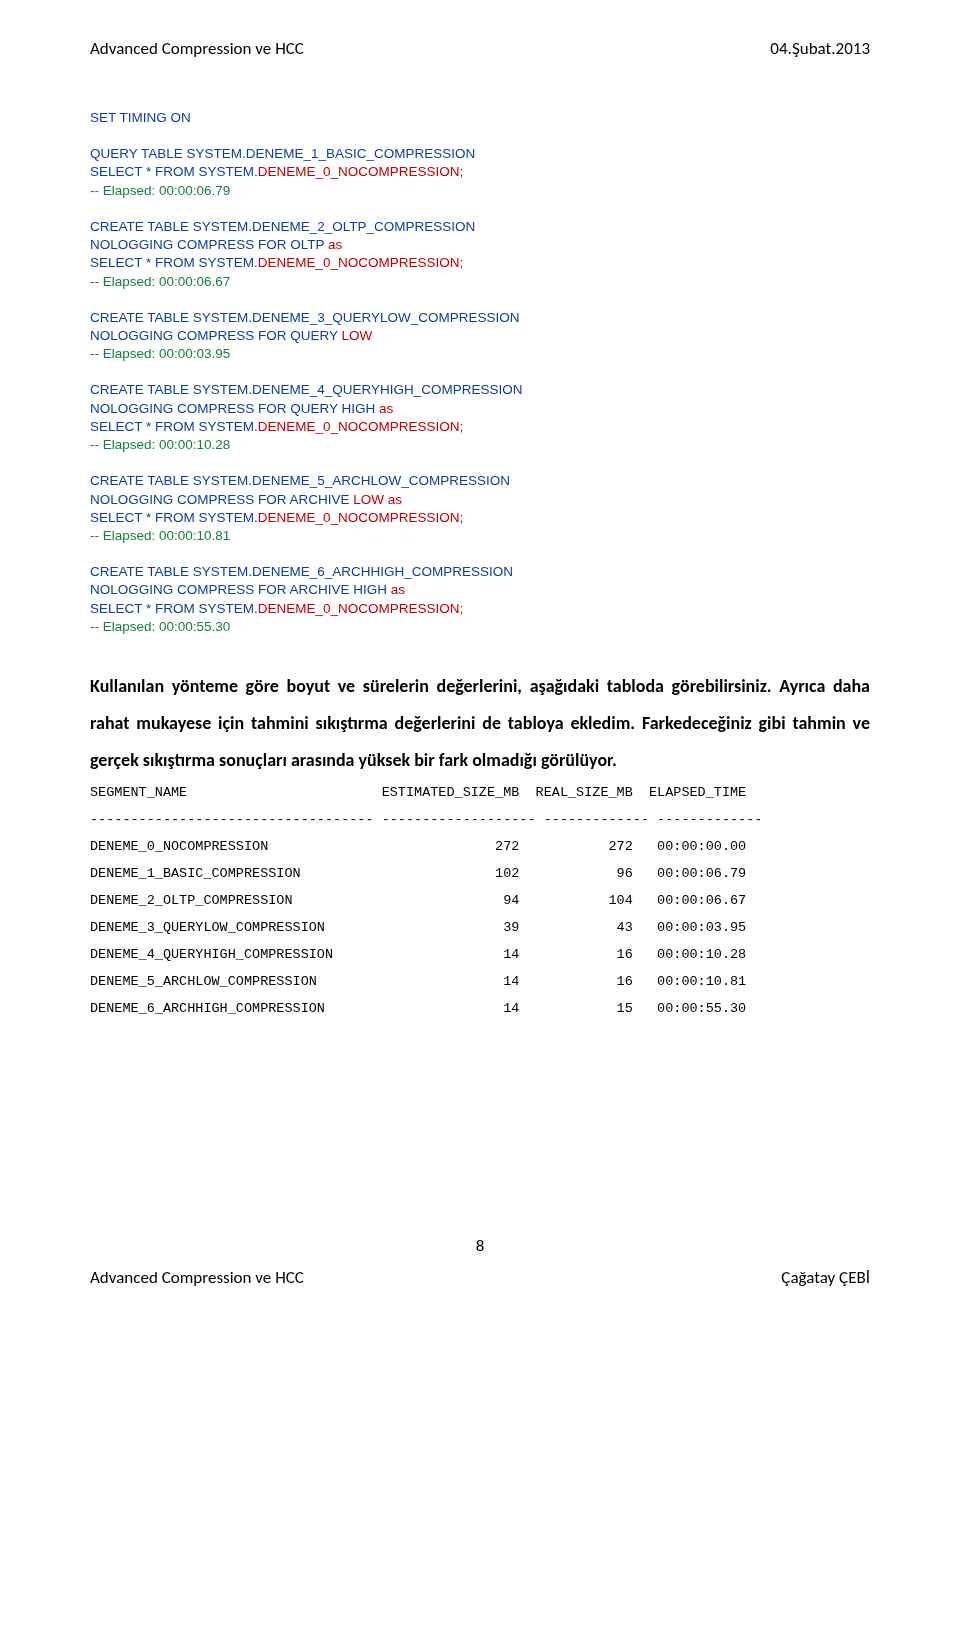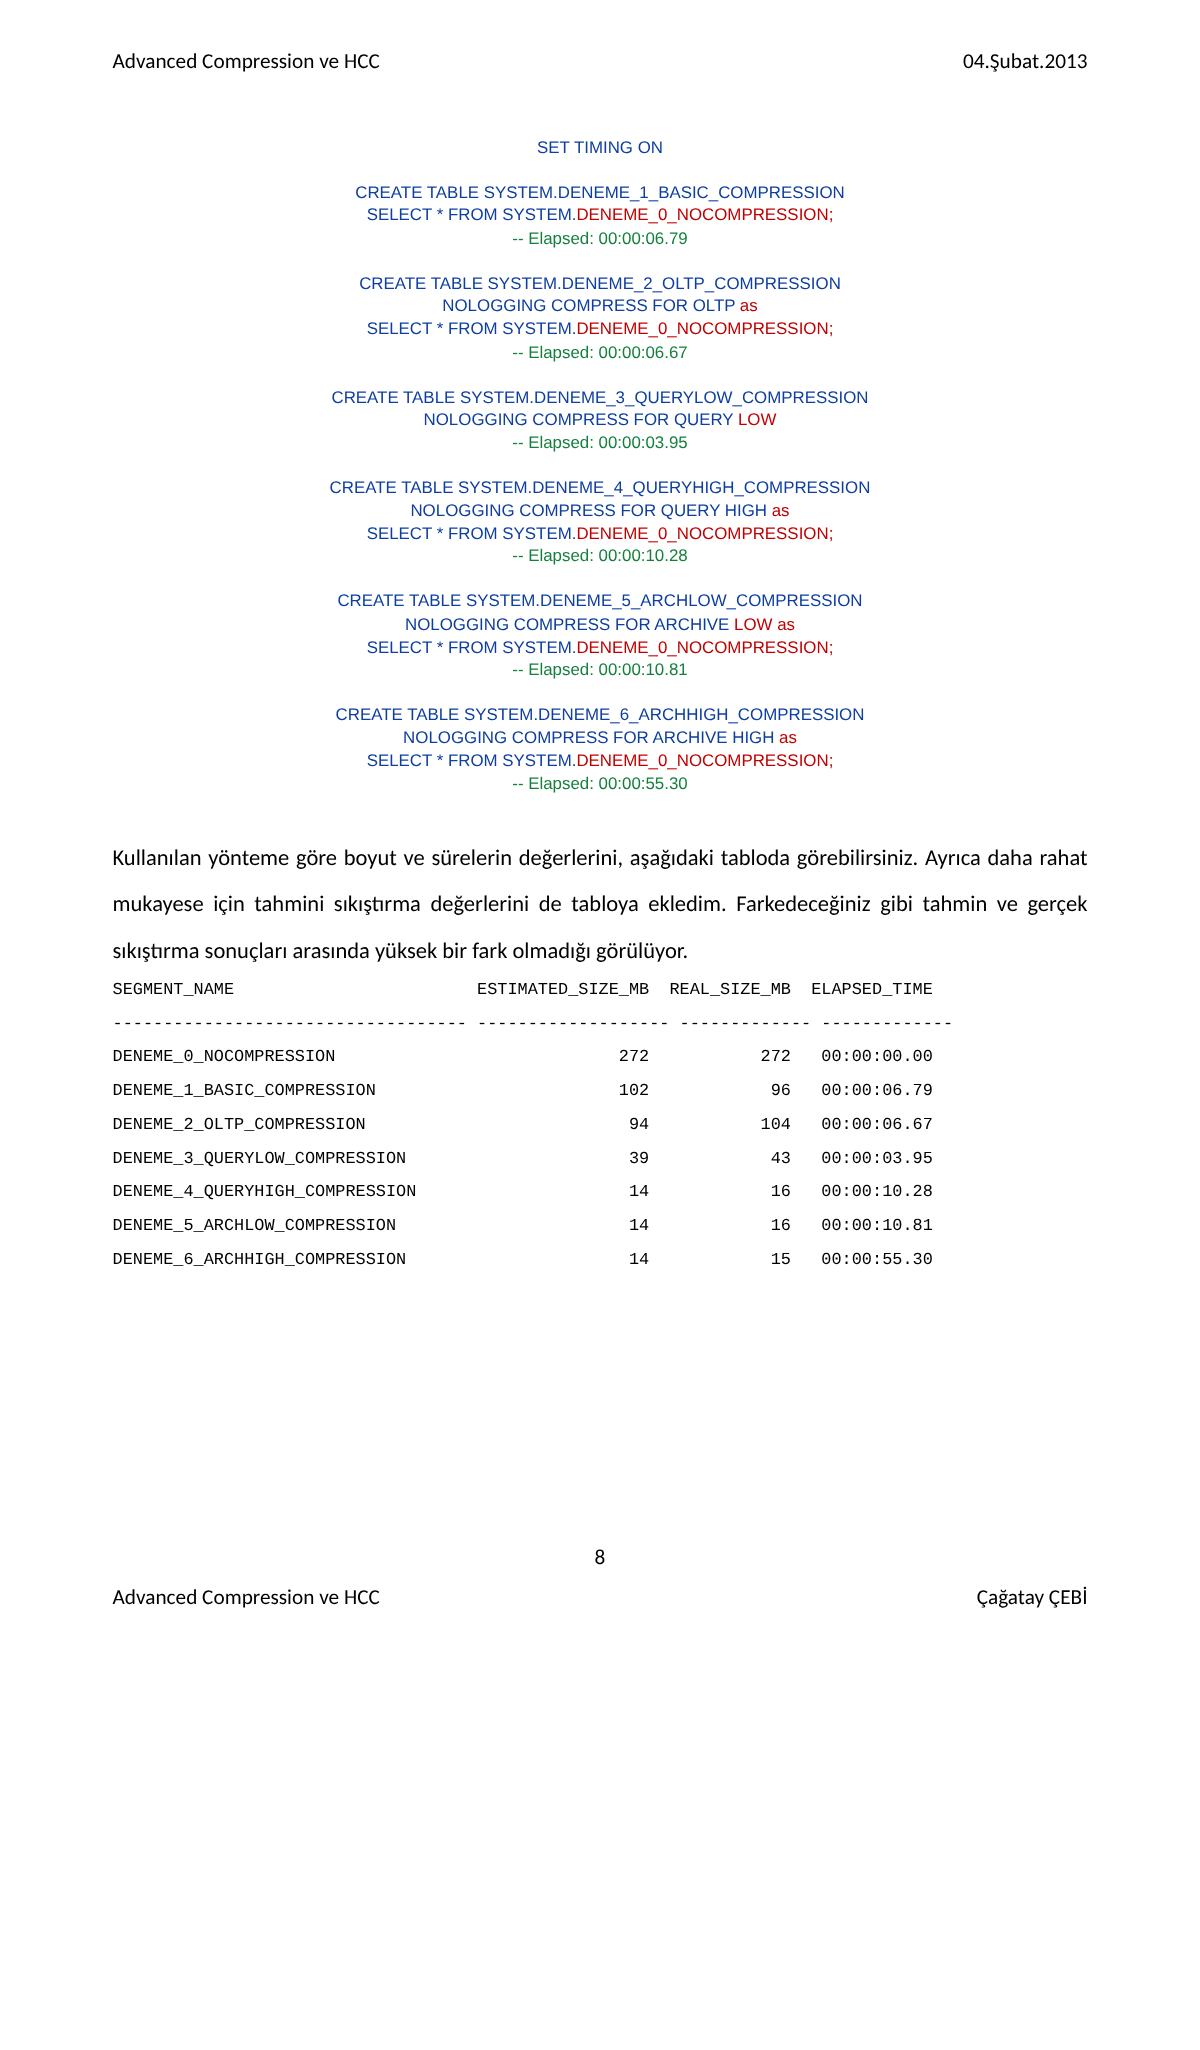--- a/index.html
+++ b/index.html
@@ -25,27 +25,28 @@
     margin-bottom: 50px;
   }
   .code-block {
     font-family: Verdana, Geneva, sans-serif;
     font-size: 13.5px;
     line-height: 1.35;
   }
   .blue { color: #0d3ea0; }
   .green { color: #15803d; }
   .red { color: #c00000; }
-  .group { margin-bottom: 18px; text-align: center; }
+  .group { margin-bottom: 18px; }
   .body-text {
     font-size: 18px;
     line-height: 2.05;
     color: #000;
     margin-top: 32px;
     text-align: justify;
+    font-weight: bold;
   }
   .mono-block {
     font-family: "Courier New", monospace;
     font-size: 13.5px;
     line-height: 2.0;
     white-space: pre;
     color: #000;
   }
   .footer {
     position: absolute;
@@ -76,21 +77,21 @@
     <span>04.Şubat.2013</span>
   </div>
 
   <div class="code-block">
 
     <div class="group">
       <span class="blue">SET TIMING ON</span>
     </div>
 
     <div class="group">
-      <div><span class="blue">CREATE TABLE SYSTEM.DENEME_1_BASIC_COMPRESSION</span></div>
+      <div><span class="blue">QUERY TABLE SYSTEM.DENEME_1_BASIC_COMPRESSION</span></div>
       <div><span class="blue">SELECT * FROM SYSTEM.</span><span class="red">DENEME_0_NOCOMPRESSION;</span></div>
       <div><span class="green">-- Elapsed: 00:00:06.79</span></div>
     </div>
 
     <div class="group">
       <div><span class="blue">CREATE TABLE SYSTEM.DENEME_2_OLTP_COMPRESSION</span></div>
       <div><span class="blue">NOLOGGING COMPRESS FOR OLTP </span><span class="red">as</span></div>
       <div><span class="blue">SELECT * FROM SYSTEM.</span><span class="red">DENEME_0_NOCOMPRESSION;</span></div>
       <div><span class="green">-- Elapsed: 00:00:06.67</span></div>
     </div>

